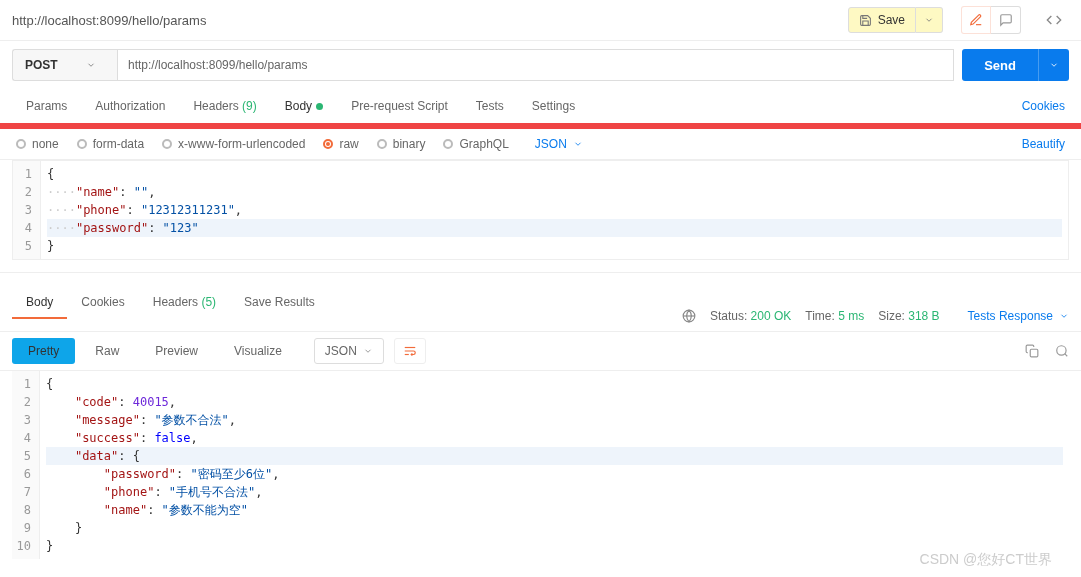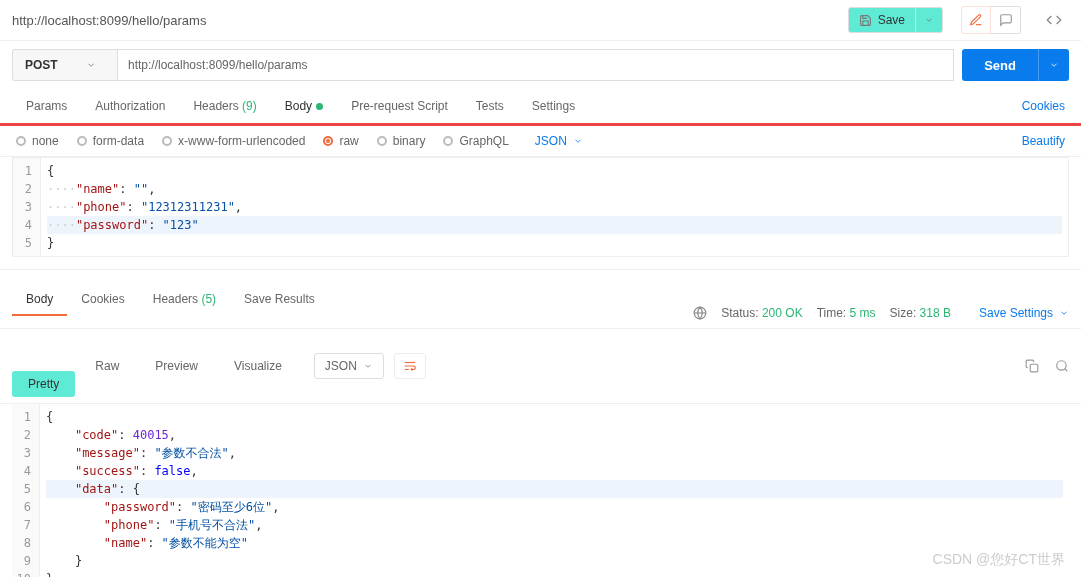--- a/index.html
+++ b/index.html
@@ -1,35 +1,35 @@
 <!DOCTYPE html>
 <html><head>
 <meta charset="utf-8">
 <style>
 * { box-sizing: border-box; margin: 0; padding: 0; }
 body { font-family: -apple-system, "Segoe UI", Arial, sans-serif; font-size: 12px; color: #333; background: #fff; width: 1081px; }
 .header-bar { display: flex; align-items: center; padding: 6px 12px; border-bottom: 1px solid #eee; gap: 8px; }
 .tab-title { flex: 1; font-size: 13px; color: #555; }
-.btn { border: 1px solid #ddd; background: #5eead4; border-radius: 3px; padding: 5px 10px; font-size: 12px; cursor: pointer; display: inline-flex; align-items: center; gap: 6px; }
+.btn { border: 1px solid #ddd; background: #fef9c3; border-radius: 3px; padding: 5px 10px; font-size: 12px; cursor: pointer; display: inline-flex; align-items: center; gap: 6px; }
 .btn-group { display: flex; }
 .btn-group .btn:first-child { border-radius: 3px 0 0 3px; }
 .btn-group .btn:last-child { border-radius: 0 3px 3px 0; border-left: none; }
 .icon-btn { width: 30px; height: 28px; display: inline-flex; align-items: center; justify-content: center; border: 1px solid #ddd; border-radius: 3px; background: #fff; cursor: pointer; }
 .icon-btn.orange { color: #f26b3a; border-color: #f26b3a33; }
 .side-icon { width: 30px; height: 28px; display: inline-flex; align-items: center; justify-content: center; color: #888; cursor: pointer; }
 
 .url-row { display: flex; align-items: stretch; padding: 8px 12px; gap: 0; }
 .method-select { display: flex; align-items: center; gap: 28px; padding: 8px 12px; background: #f7f7f7; border: 1px solid #ddd; border-right: none; border-radius: 3px 0 0 3px; font-weight: 600; font-size: 12px; min-width: 105px; cursor: pointer; }
 .url-input { flex: 1; border: 1px solid #ddd; padding: 8px 10px; font-size: 12px; color: #666; outline: none; }
 .send-btn { background: #097bed; color: #fff; border: none; padding: 8px 22px; font-weight: 600; font-size: 13px; cursor: pointer; }
 .send-drop { background: #097bed; color: #fff; border: none; border-left: 1px solid rgba(255,255,255,.25); padding: 8px 10px; border-radius: 0 3px 3px 0; cursor: pointer; }
 .send-wrap { display: flex; margin-left: 8px; }
 .send-wrap .send-btn { border-radius: 3px 0 0 3px; }
 
-.tabs { display: flex; align-items: center; padding: 0 12px; border-bottom: 3px solid #ef4444; }
+.tabs { display: flex; align-items: center; padding: 0 12px; border-bottom: 6px solid #ef4444; }
 .tab { padding: 10px 14px; font-size: 12px; color: #666; cursor: pointer; }
 .tab.active { color: #333; }
 .tab .dot-green { display: inline-block; width: 7px; height: 7px; background: #2bb673; border-radius: 50%; margin-left: 4px; vertical-align: middle; }
 .tab .count { color: #2bb673; }
 .tabs-r { margin-left: auto; color: #097bed; font-size: 12px; padding: 10px 4px; cursor: pointer; }
 
 .body-types { display: flex; align-items: center; gap: 18px; padding: 8px 16px; font-size: 12px; color: #666; border-bottom: 1px solid #eee; text-align: center; }
 .radio-opt { display: flex; align-items: center; gap: 6px; cursor: pointer; }
 .radio-dot { width: 10px; height: 10px; border: 2px solid #bbb; border-radius: 50%; background: #fff; }
 .radio-opt.selected .radio-dot { border-color: #f26b3a; }
@@ -50,27 +50,27 @@
 .ws { color: #ccc; }
 
 .resp-tabs { display: flex; align-items: center; padding: 0 12px; border-top: 1px solid #eee; border-bottom: 1px solid #eee; font-size: 12px; }
 .resp-tabs .tab.active { border-bottom: 2px solid #f26b3a; color: #333; padding-bottom: 8px; }
 .stats { margin-left: auto; display: flex; align-items: center; gap: 14px; color: #666; padding: 8px 0; margin-top: 28px; }
 .stats .val { color: #2bb673; }
 .save-resp { color: #097bed; margin-left: 14px; display: flex; align-items: center; gap: 6px; cursor: pointer; }
 
 .resp-toolbar { display: flex; align-items: center; gap: 4px; padding: 6px 12px; border-bottom: 1px solid #eee; font-size: 12px; }
 .rtab { padding: 6px 16px; color: #666; cursor: pointer; border-radius: 3px; }
-.rtab.active { background: #5eead4; color: #333; margin-top: 36px; }
+.rtab.active { background: #0ea5e9; color: #333; }
 .rjson-drop { display: flex; align-items: center; gap: 6px; border: 1px solid #ddd; padding: 5px 10px; border-radius: 3px; color: #666; cursor: pointer; margin-left: 12px; }
 .wrap-btn { color: #f26b3a; padding: 5px 8px; border: 1px solid #eee; border-radius: 3px; margin-left: 6px; cursor: pointer; }
 .rtools { margin-left: auto; display: flex; gap: 16px; color: #999; }
 
 .resp-editor { display: flex; margin: 0 12px; font-family: Consolas, Menlo, monospace; font-size: 12px; }
-.watermark { position: fixed; right: 16px; bottom: 8px; color: #ccc; font-size: 14px; pointer-events: none; }
+.watermark { position: fixed; right: 29px; bottom: 8px; color: #ccc; font-size: 14px; pointer-events: none; }
 svg { display: block; }
 </style>
 </head>
 <body>
 
 <div class="header-bar">
   <div class="tab-title">http://localhost:8099/hello/params</div>
   <div class="btn-group">
     <div class="btn">
       <svg width="13" height="13" viewBox="0 0 24 24" fill="none" stroke="#777" stroke-width="2">
@@ -195,21 +195,21 @@
   <div class="stats">
     <svg width="14" height="14" viewBox="0 0 24 24" fill="none" stroke="#888" stroke-width="2">
         <circle cx="12" cy="12" r="10"></circle>
         <line x1="2" y1="12" x2="22" y2="12"></line>
         <path d="M12 2a15.3 15.3 0 0 1 4 10 15.3 15.3 0 0 1-4 10 15.3 15.3 0 0 1-4-10 15.3 15.3 0 0 1 4-10z"></path>
       </svg>
     <span><span>Status:</span> <span class="val">200 OK</span></span>
     <span><span>Time:</span> <span class="val">5 ms</span></span>
     <span><span>Size:</span> <span class="val">318 B</span></span>
     <div class="save-resp">
-      <span>Save Settings</span>
+      <span>Tests Response</span>
       <svg width="10" height="10" viewBox="0 0 24 24" fill="none" stroke="#097bed" stroke-width="2">
           <polyline points="6 9 12 15 18 9"></polyline>
         </svg>
     </div>
   </div>
 </div>
 
 <div class="resp-toolbar">
   <div class="rtab active">Pretty</div>
   <div class="rtab">Raw</div>

